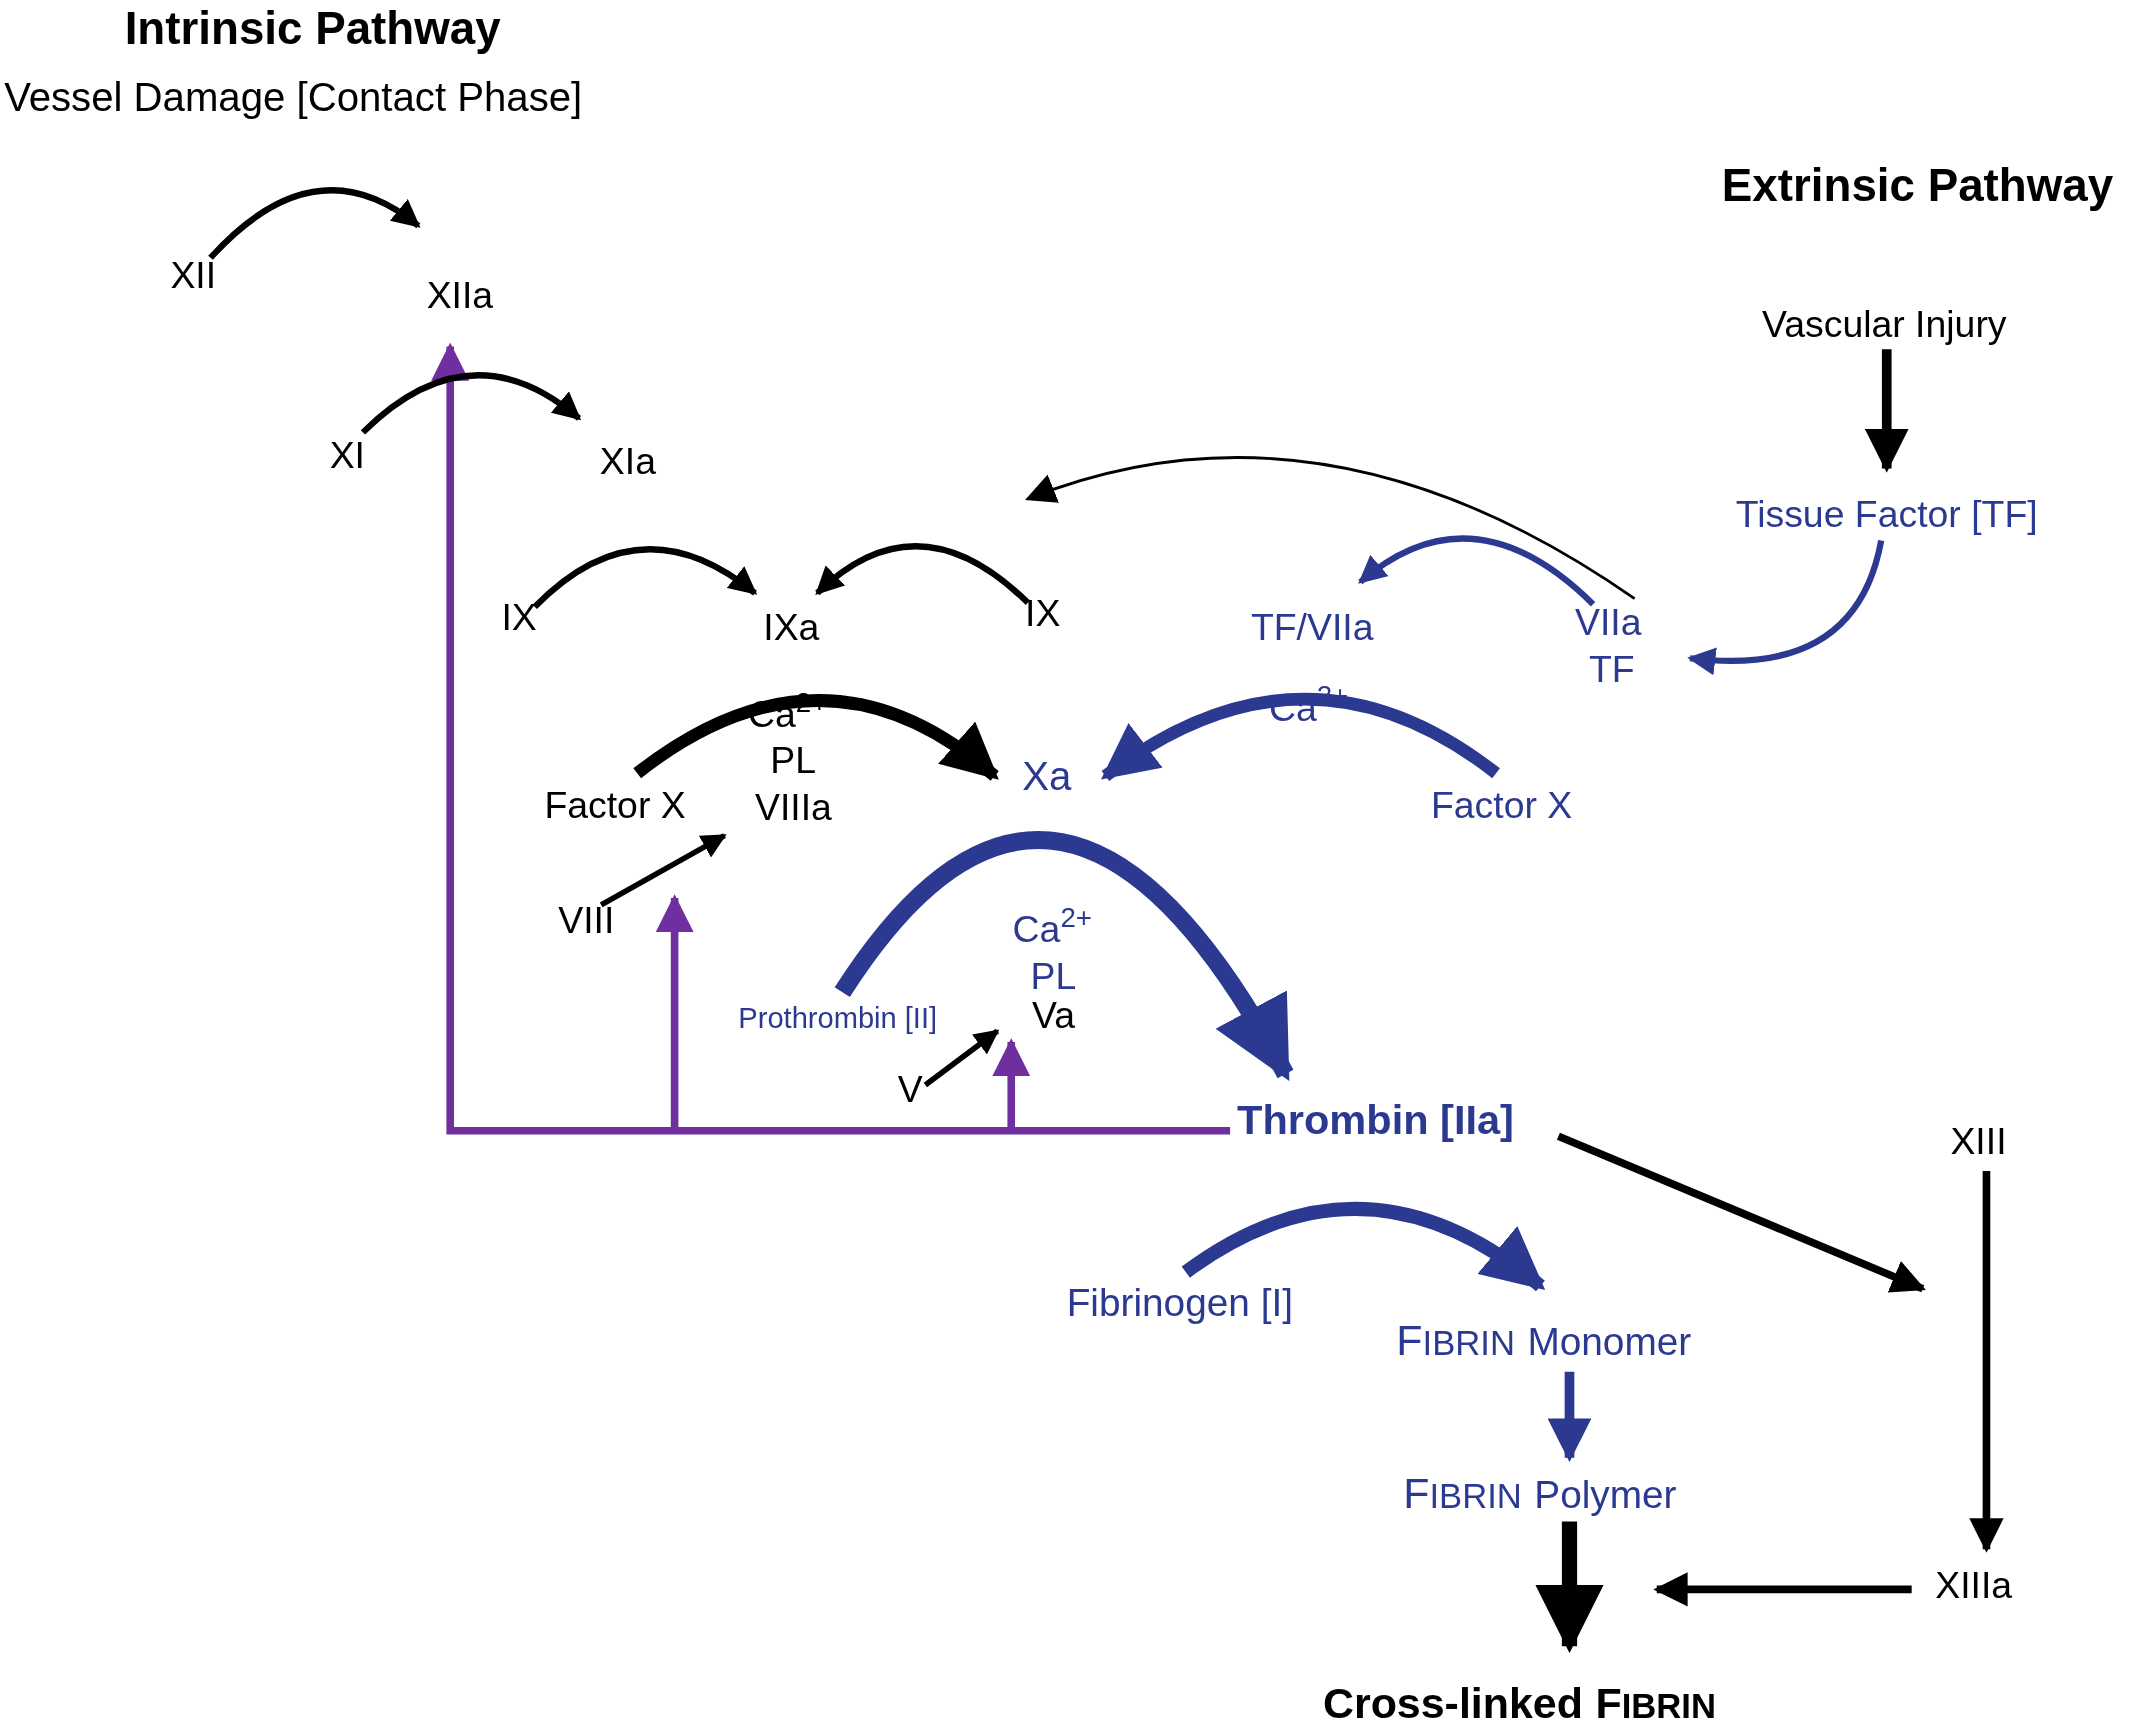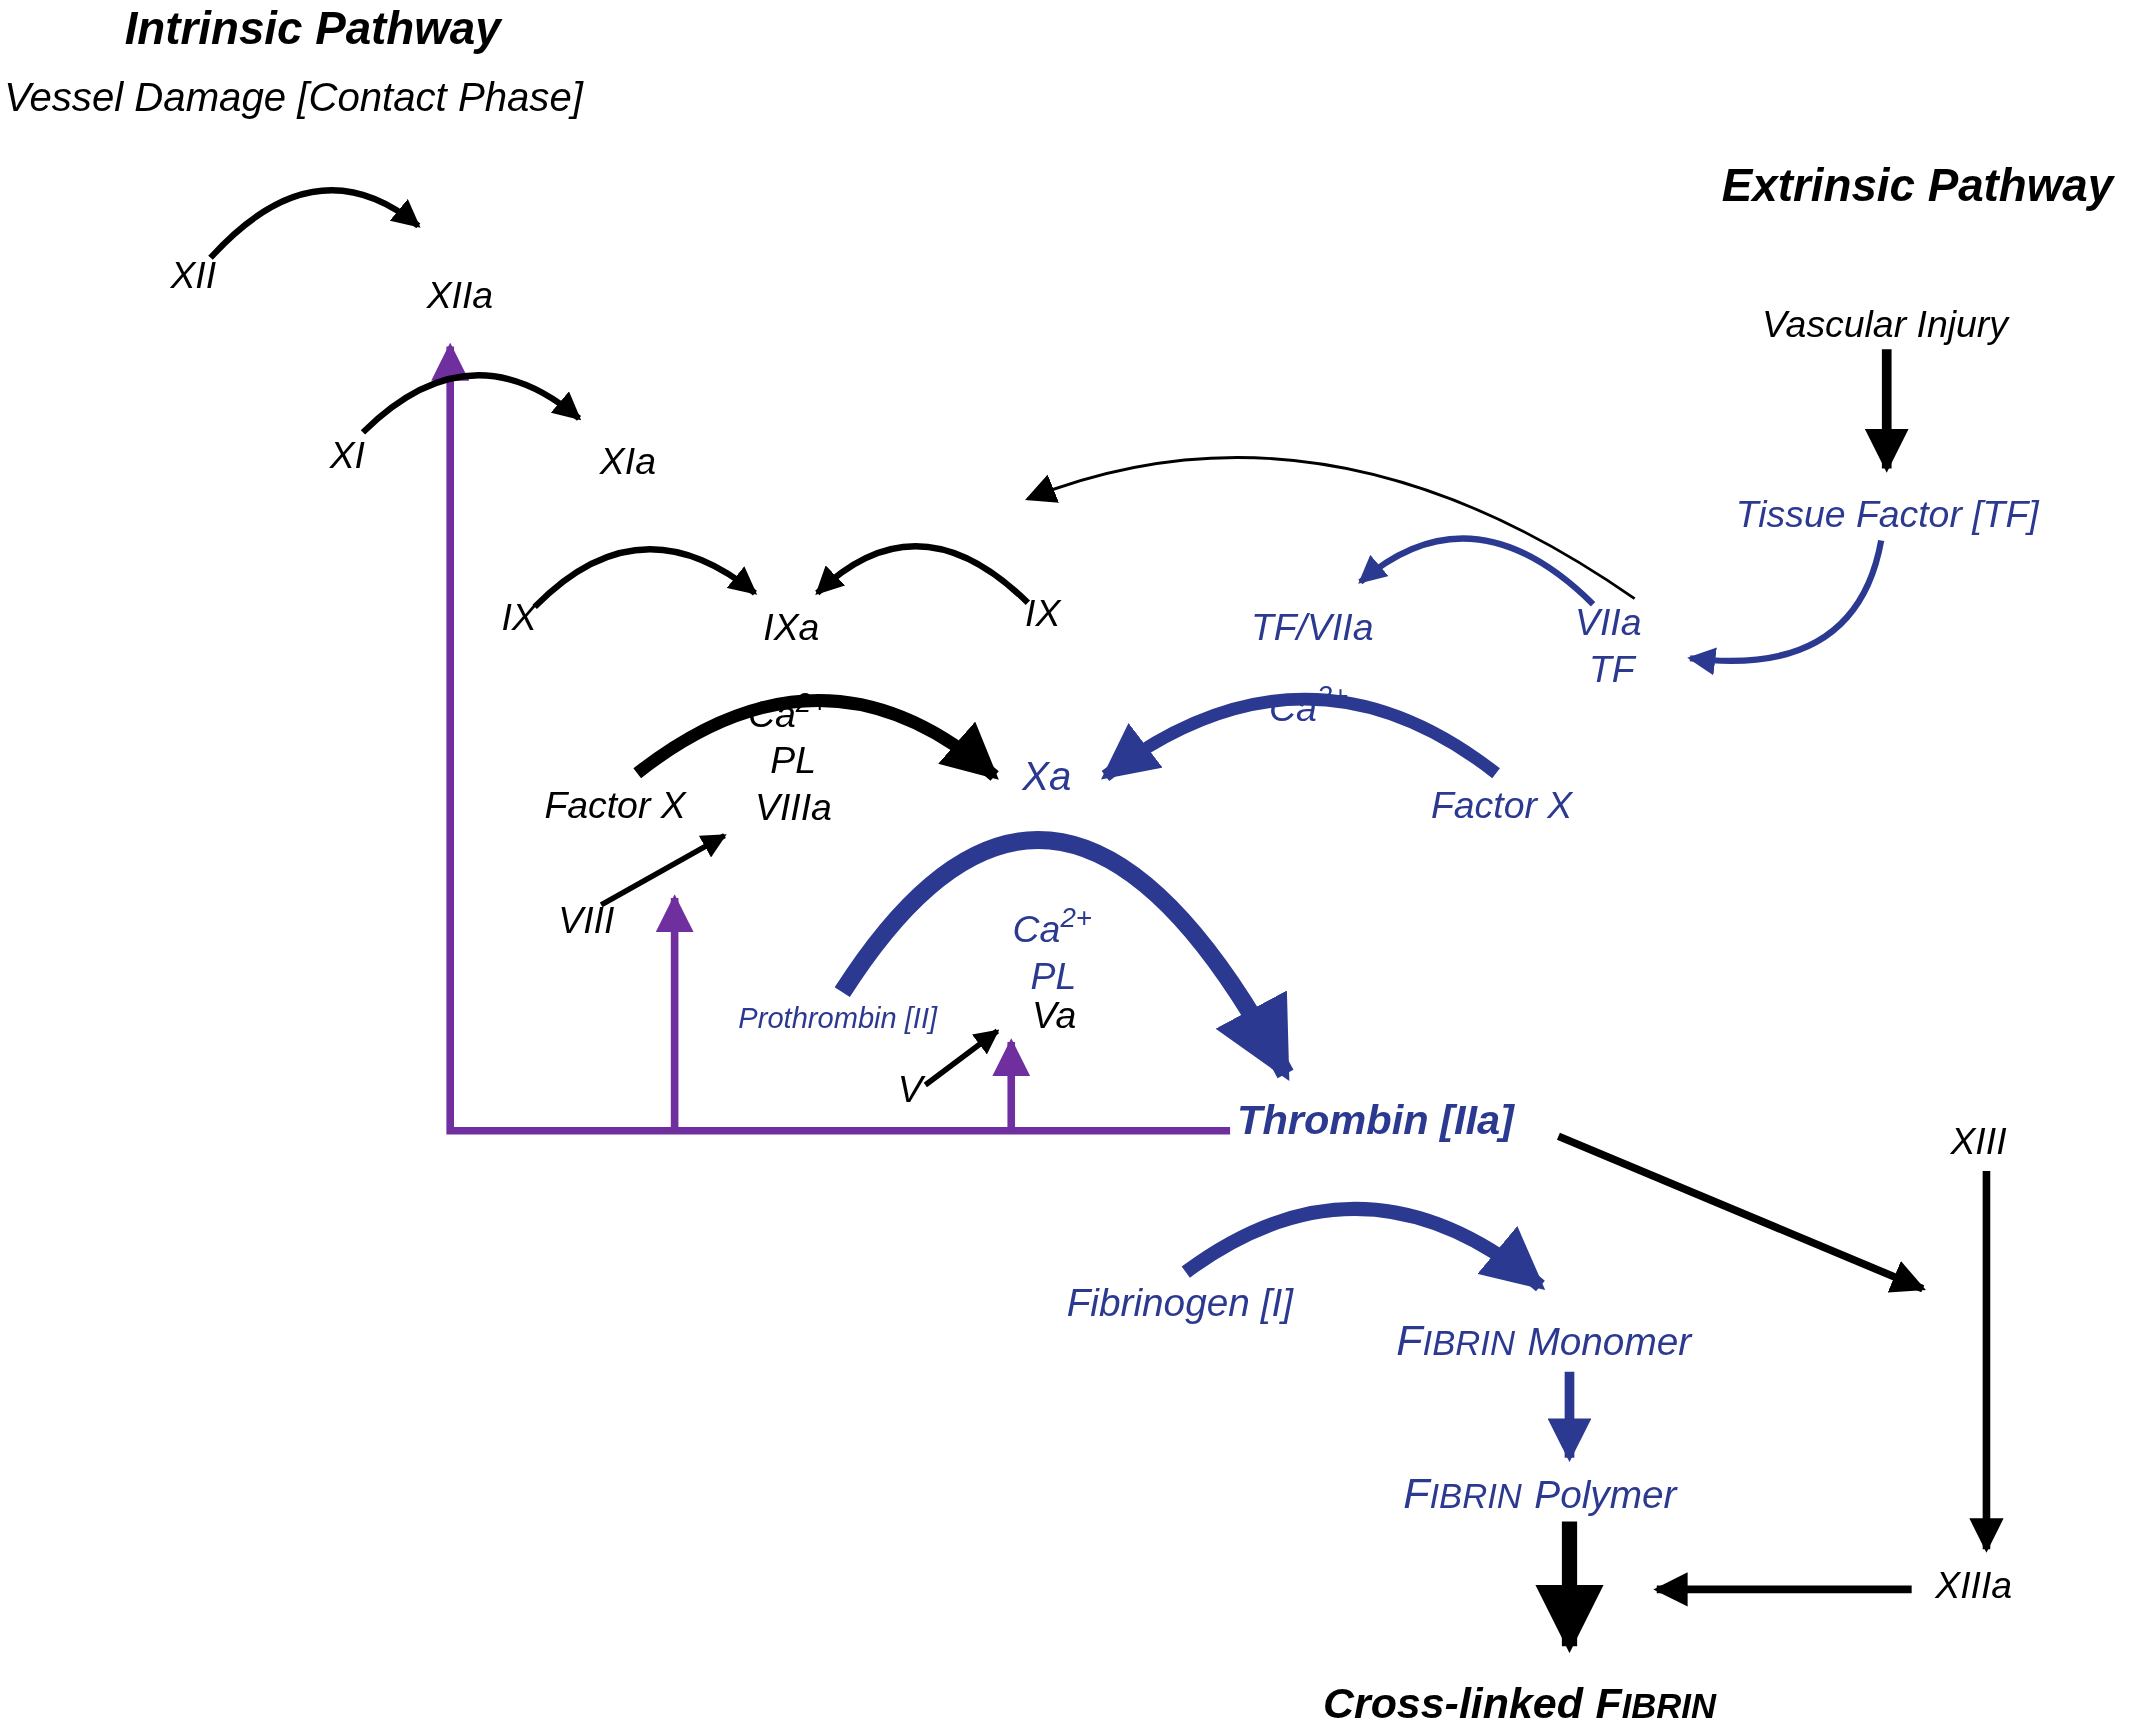--- a/index.html
+++ b/index.html
@@ -1,16 +1,16 @@
 <!DOCTYPE html>
 <html style="font-size:14.3px"><head>
 <meta charset="utf-8">
 <style>
   html,body{margin:0;padding:0;background:#ffffff;}
-  #stage{position:relative;width:2143px;height:1728px;background:#ffffff;overflow:hidden;font-style:italic;}
+  #stage{position:relative;width:2143px;height:1728px;background:#ffffff;overflow:hidden;}
   svg{display:block;}
   text, tspan{font-family:"Liberation Sans","DejaVu Sans",sans-serif;fill:#000000;}
   .blue{fill:#2b3990;}
   .purple{stroke:#6f2f9f;}
   .bold{font-weight:bold;}
   path.arrow{fill:none;}
   .black-stroke{stroke:#000000;}
   .blue-stroke{stroke:#2b3990;}
 </style>
 </head>

